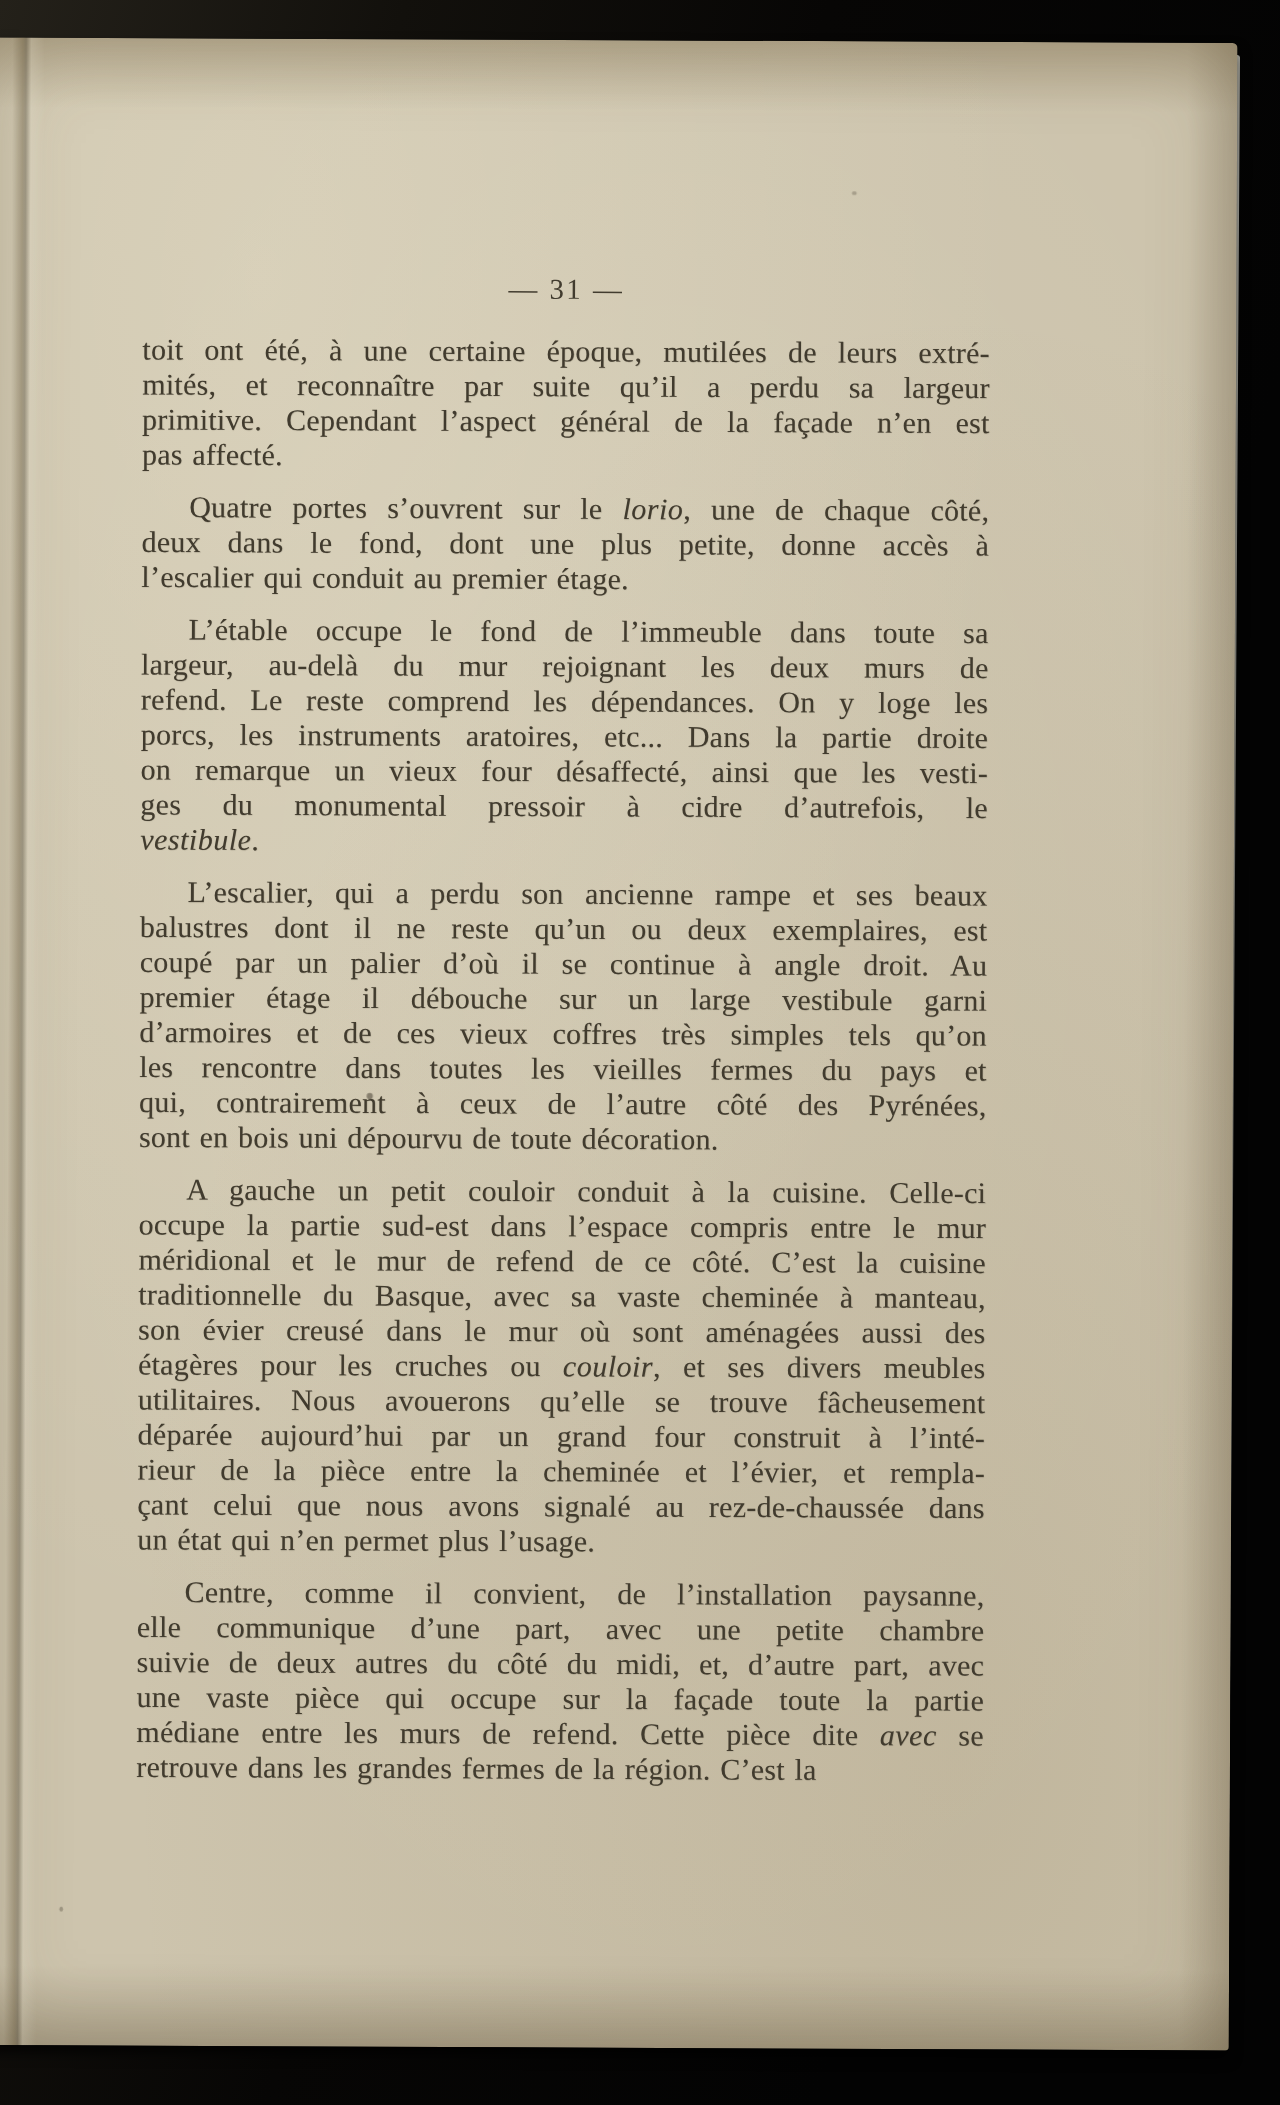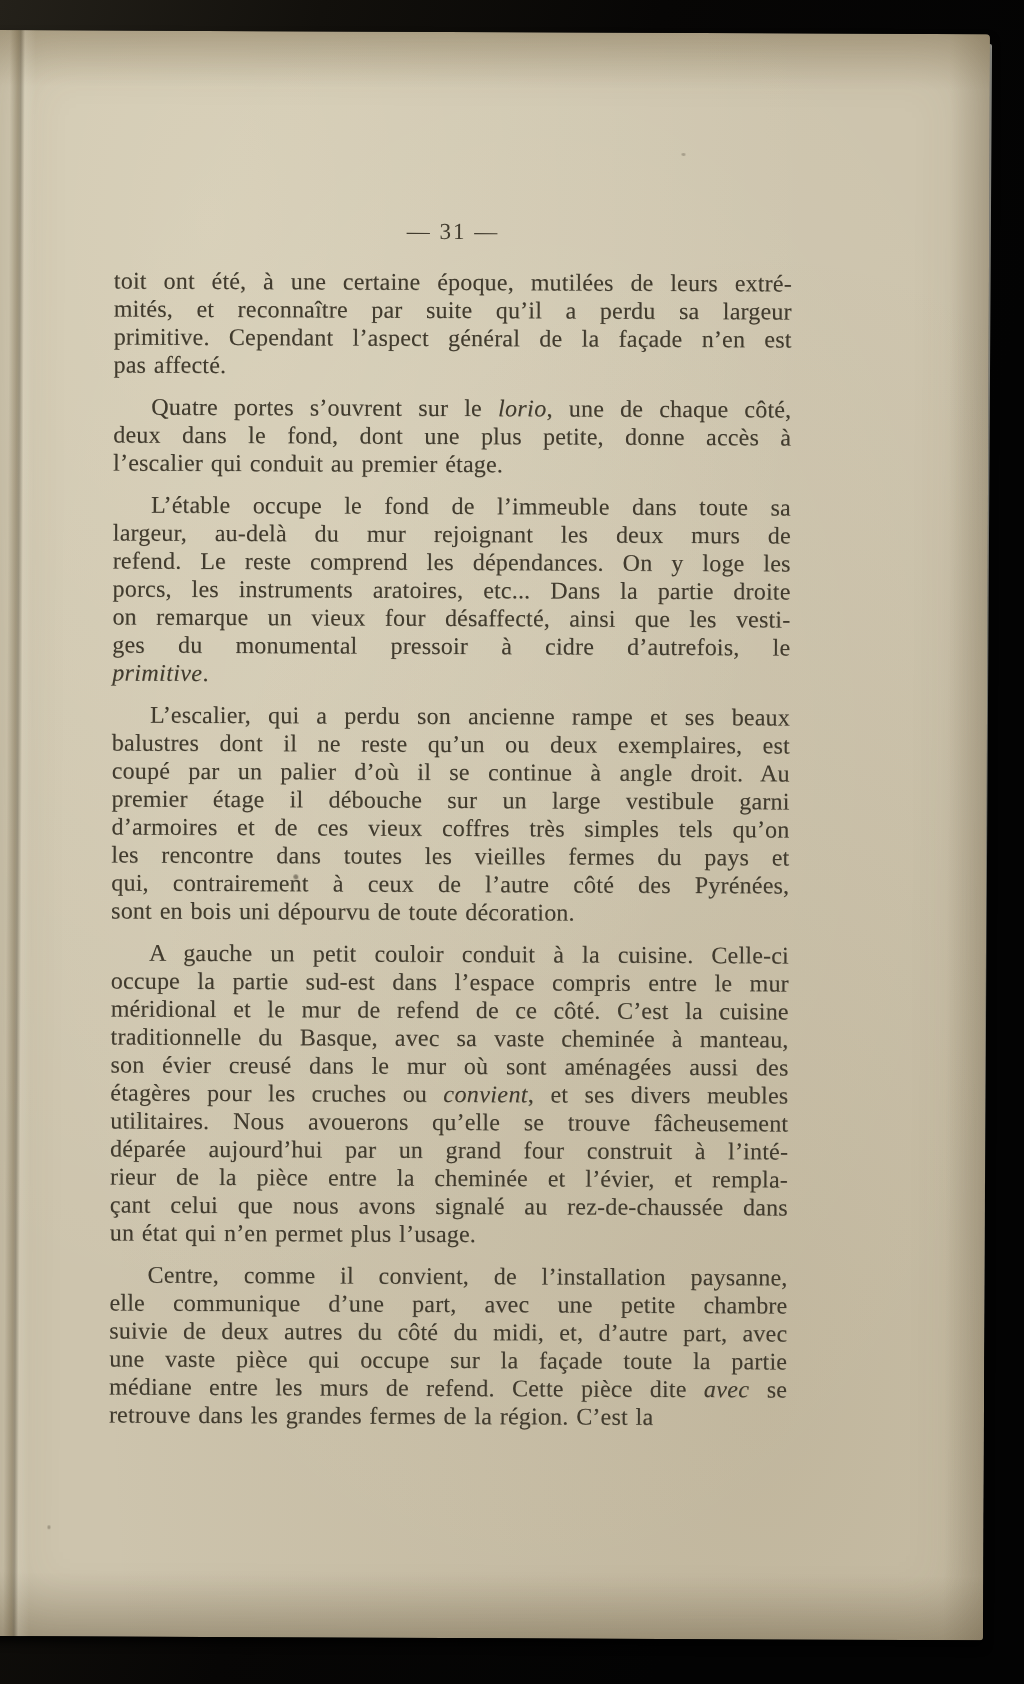--- a/index.html
+++ b/index.html
@@ -94,39 +94,39 @@
           <div class="line">deux dans le fond, dont une plus petite, donne accès à</div>
           <div class="line last">l’escalier qui conduit au premier étage.</div>
         </div>
         <div class="paragraph indent">
           <div class="line">L’étable occupe le fond de l’immeuble dans toute sa</div>
           <div class="line">largeur, au-delà du mur rejoignant les deux murs de</div>
           <div class="line">refend. Le reste comprend les dépendances. On y loge les</div>
           <div class="line">porcs, les instruments aratoires, etc... Dans la partie droite</div>
           <div class="line">on remarque un vieux four désaffecté, ainsi que les vesti-</div>
           <div class="line">ges du monumental pressoir à cidre d’autrefois, le</div>
-          <div class="line last"><i>primitive</i>.</div>
+          <div class="line last"><i>vestibule</i>.</div>
         </div>
         <div class="paragraph indent">
           <div class="line">L’escalier, qui a perdu son ancienne rampe et ses beaux</div>
           <div class="line">balustres dont il ne reste qu’un ou deux exemplaires, est</div>
           <div class="line">coupé par un palier d’où il se continue à angle droit. Au</div>
           <div class="line">premier étage il débouche sur un large vestibule garni</div>
           <div class="line">d’armoires et de ces vieux coffres très simples tels qu’on</div>
           <div class="line">les rencontre dans toutes les vieilles fermes du pays et</div>
           <div class="line">qui, contrairement à ceux de l’autre côté des Pyrénées,</div>
           <div class="line last">sont en bois uni dépourvu de toute décoration.</div>
         </div>
         <div class="paragraph indent">
           <div class="line">A gauche un petit couloir conduit à la cuisine. Celle-ci</div>
           <div class="line">occupe la partie sud-est dans l’espace compris entre le mur</div>
           <div class="line">méridional et le mur de refend de ce côté. C’est la cuisine</div>
           <div class="line">traditionnelle du Basque, avec sa vaste cheminée à manteau,</div>
           <div class="line">son évier creusé dans le mur où sont aménagées aussi des</div>
-          <div class="line">étagères pour les cruches ou <i>convient</i>, et ses divers meubles</div>
+          <div class="line">étagères pour les cruches ou <i>couloir</i>, et ses divers meubles</div>
           <div class="line">utilitaires. Nous avouerons qu’elle se trouve fâcheusement</div>
           <div class="line">déparée aujourd’hui par un grand four construit à l’inté-</div>
           <div class="line">rieur de la pièce entre la cheminée et l’évier, et rempla-</div>
           <div class="line">çant celui que nous avons signalé au rez-de-chaussée dans</div>
           <div class="line last">un état qui n’en permet plus l’usage.</div>
         </div>
         <div class="paragraph indent">
           <div class="line">Centre, comme il convient, de l’installation paysanne,</div>
           <div class="line">elle communique d’une part, avec une petite chambre</div>
           <div class="line">suivie de deux autres du côté du midi, et, d’autre part, avec</div>

